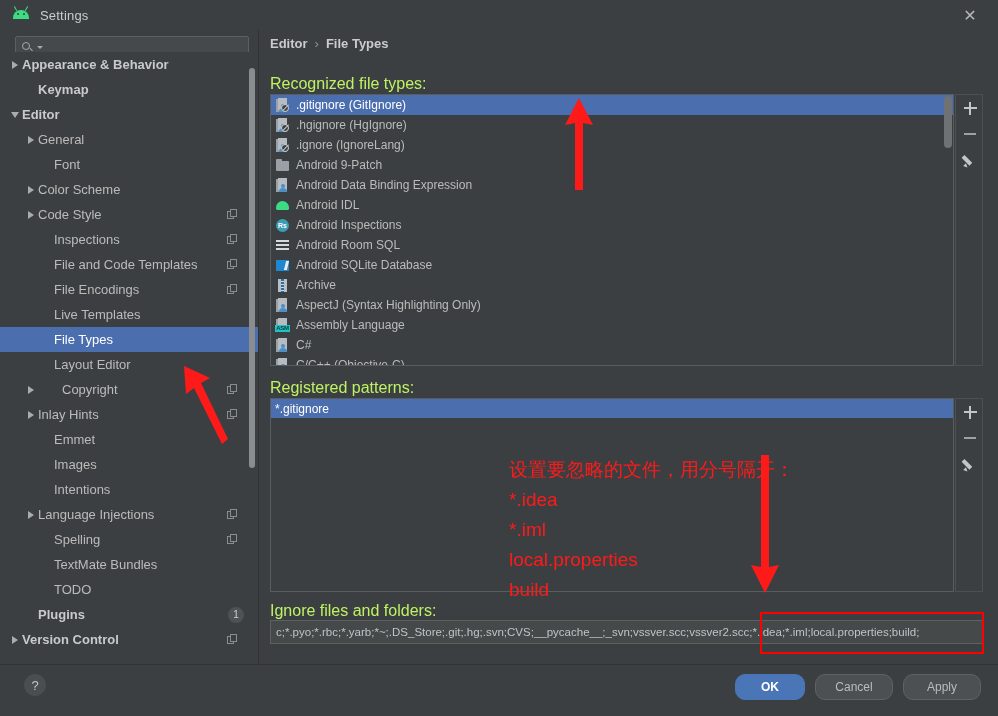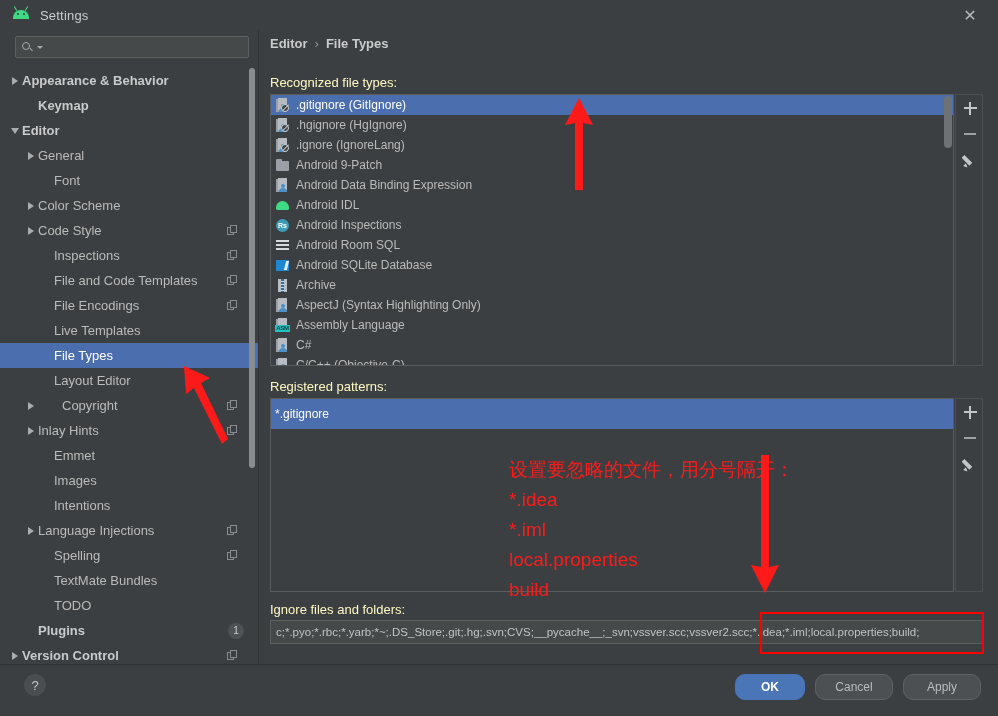--- a/index.html
+++ b/index.html
@@ -61,21 +61,21 @@
     border-left: 3px solid transparent; border-right: 3px solid transparent;
     border-top: 3px solid #a7a9ab;
   }
   .search-input {
     flex: 1; background: transparent; border: none; outline: none;
     color: #bbbbbb; font-family: inherit; font-size: 12px; margin-left: 5px;
   }
 
   
   .sidebar {
-    position: absolute; left: 0; top: 68px; width: 258px; height: 600px;
+    position: absolute; left: 0; top: 52px; width: 258px; height: 600px;
     background: #3c3f41; overflow: hidden;
   }
   .tree-row {
     position: relative; height: 25px; display: flex; align-items: center;
     padding-left: 8px; cursor: default; white-space: nowrap;
   }
   .tree-row.selected { background: #4b6eaf; }
   .tree-row .arrow {
     width: 14px; display: flex; align-items: center; justify-content: center;
     flex: 0 0 14px;
@@ -118,21 +118,21 @@
 
   
   .breadcrumb {
     position: absolute; left: 270px; top: 36px;
     display: flex; align-items: center; gap: 7px;
     font-size: 13px; font-weight: bold; color: #c9cbcd;
   }
   .breadcrumb .sep { color: #8f9193; font-weight: normal; }
 
   .section-label {
-    position: absolute; font-size: 13px; color: #fef9c3;
+    position: absolute; font-size: 16px; color: #bef264;
   }
   #lbl-recognized { left: 270px; top: 75px; }
   #lbl-patterns   { left: 270px; top: 379px; }
   #lbl-ignore     { left: 270px; top: 602px; }
 
   .list-box {
     position: absolute; background: #3c3f41;
     border: 1px solid #5a5d5e; overflow: hidden;
   }
   #filetypes-box { left: 270px; top: 94px; width: 684px; height: 272px; }
@@ -178,21 +178,21 @@
   .ico-archive { position:absolute; left:3px; top:1px; width:9px; height:13px;
              background:#b8bfc5; }
   .ico-archive::after { content:''; position:absolute; left:3px; top:0; width:3px; height:13px;
              background: repeating-linear-gradient(#2e6da4 0 1.5px, #cfd6db 1.5px 3px); }
   .ico-asm { position:absolute; left:0px; top:1px; width:15px; height:13px; }
   .ico-asm .tag { position:absolute; left:0; bottom:0; width:15px; height:7px;
              background:#23c2c2; color:#0b3b3b; font-size:6px; font-weight:bold;
              display:flex; align-items:center; justify-content:center; letter-spacing:-0.3px; }
 
   .pattern-row {
-    height: 30px; display: flex; align-items: center; padding-left: 4px;
+    height: 19px; display: flex; align-items: center; padding-left: 4px;
     font-size: 12px; color: #bbbbbb;
   }
   .pattern-row.selected { background: #4b6eaf; color: #ffffff; }
 
   .list-scrollbar {
     position: absolute; right: 1px; top: 1px; width: 8px;
     background: #6e7274; border-radius: 4px; cursor: pointer;
   }
 
   

